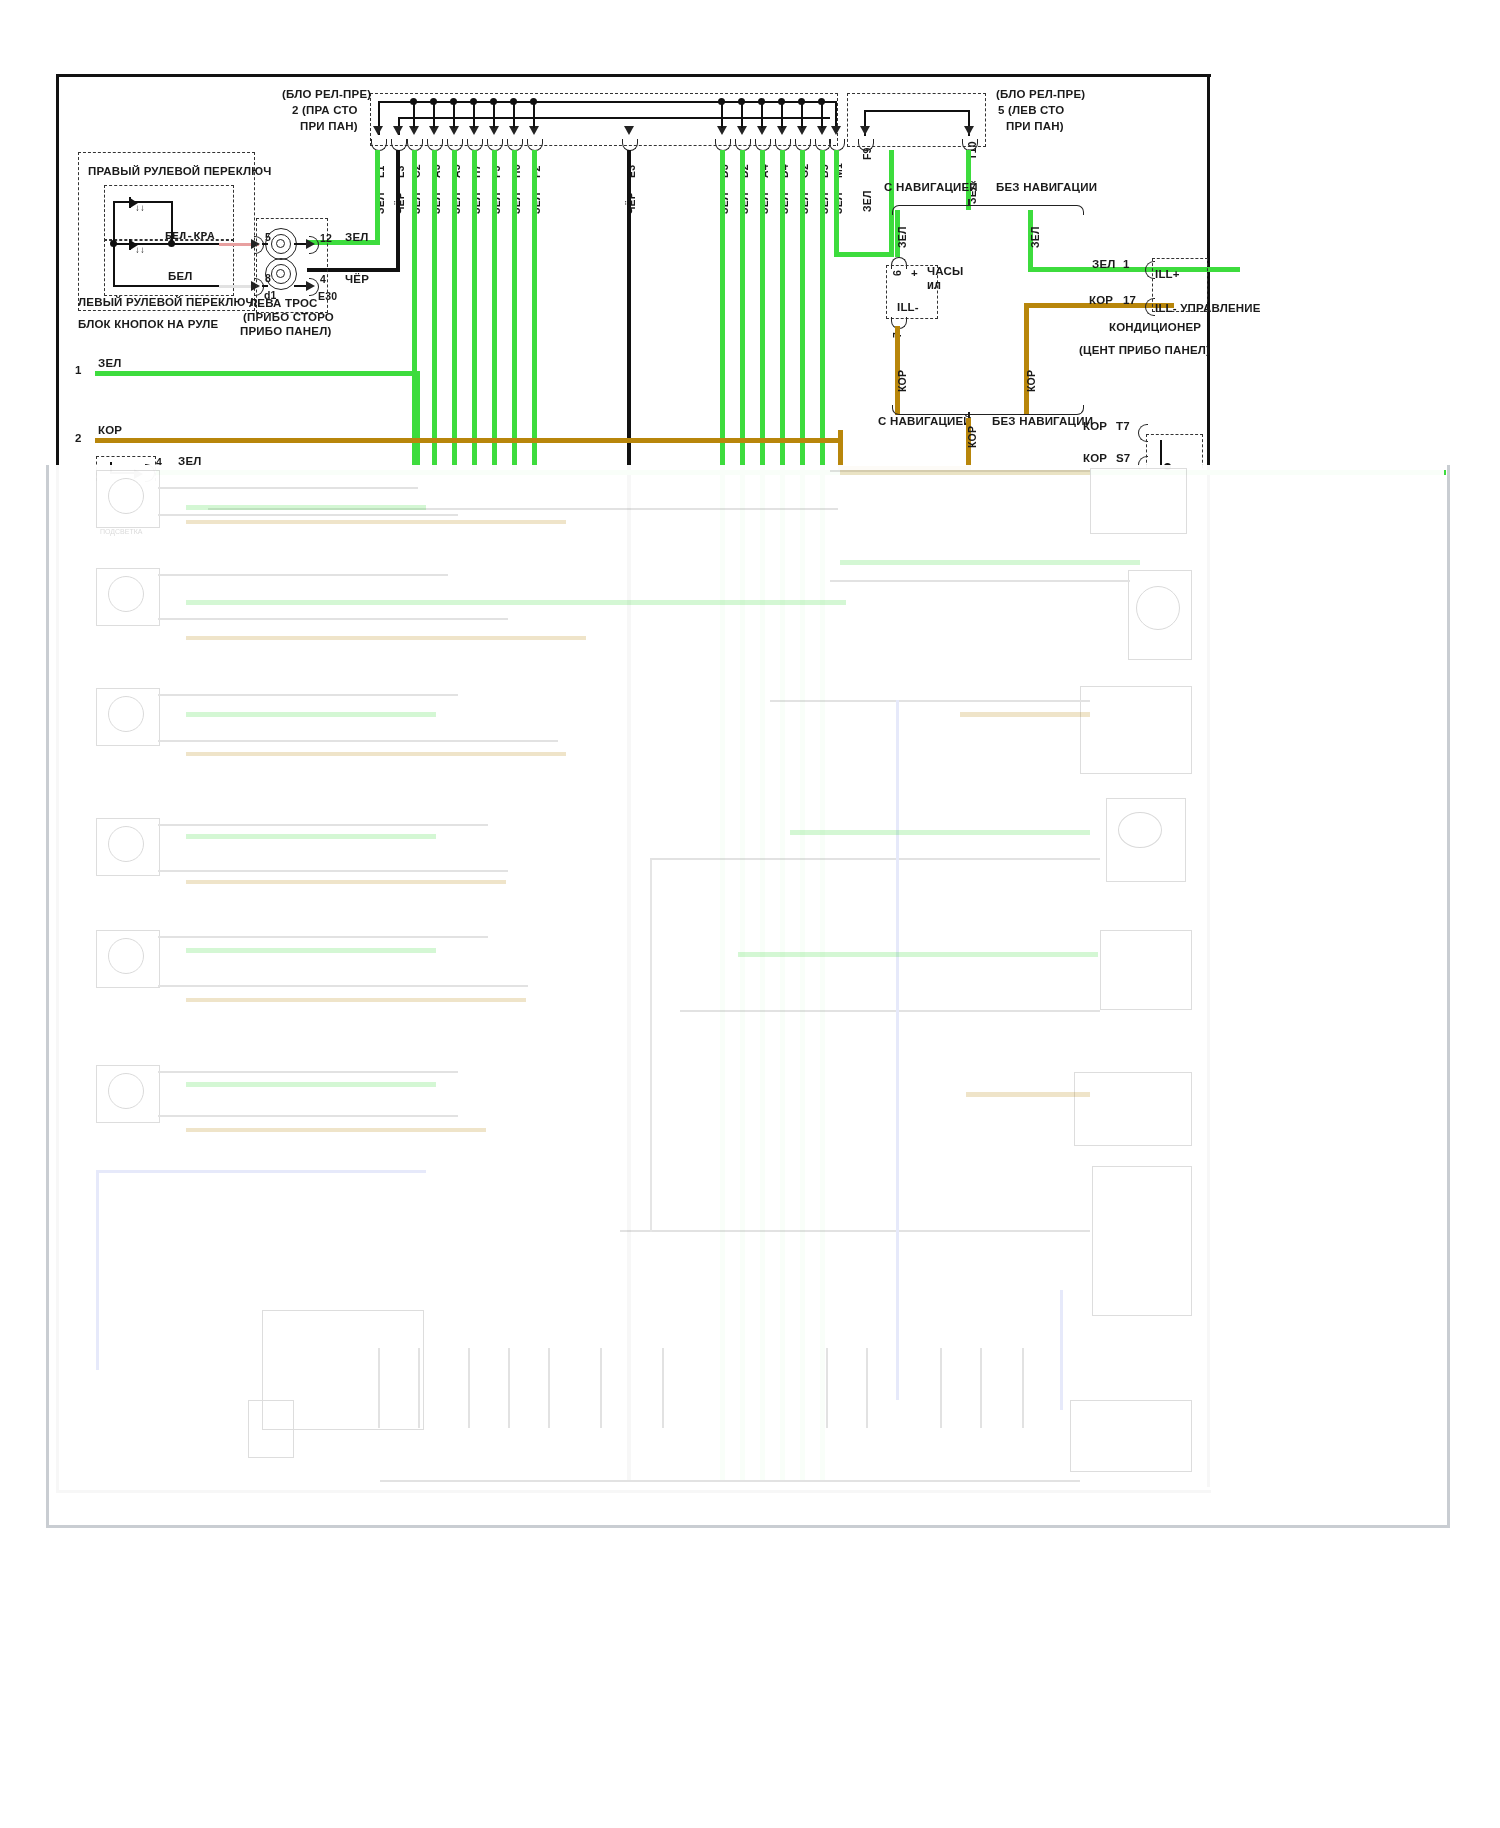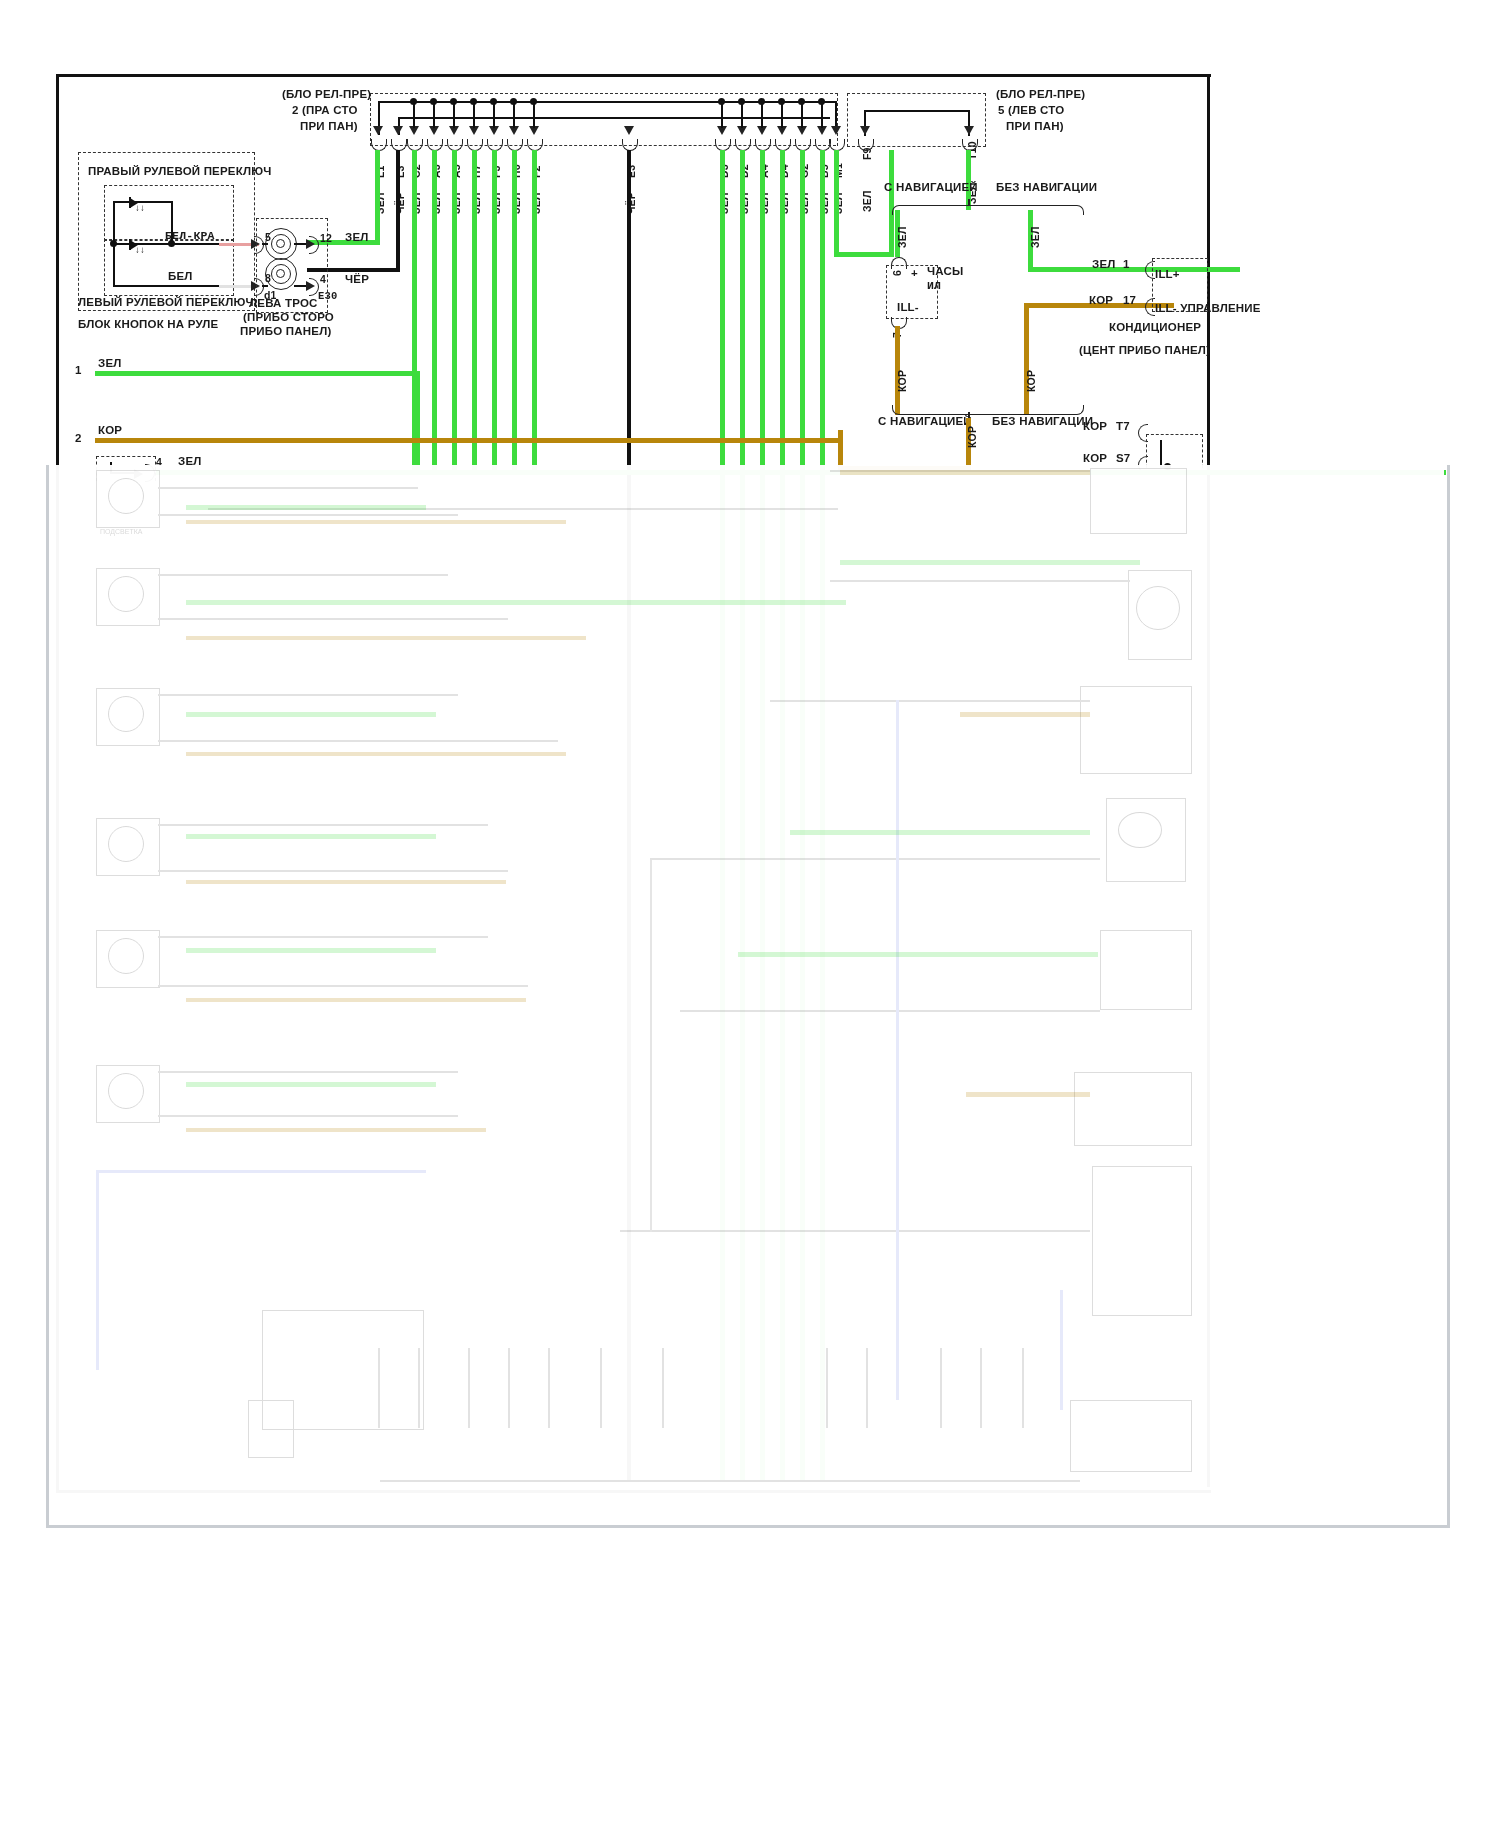--- a/index.html
+++ b/index.html
@@ -380,21 +380,21 @@
 
   <div class="coil" style="left:265px;top:258px;"></div>
   <div class="coil2" style="left:271px;top:264px;"></div>
   <div class="coil3" style="left:276px;top:269px;"></div>
   <div class="w" style="left:262px;top:285px;width:6px;height:2px;"></div>
   <div class="w" style="left:294px;top:285px;width:18px;height:2px;"></div>
   <div class="arrrt" style="left:306px;top:281px;"></div>
   <div class="arc" style="left:309px;top:278px;"></div>
   <div class="txt t10" style="left:320px;top:273px;">4</div>
   <div class="txt t11" style="left:345px;top:273px;">ЧЁР</div>
-  <div class="txt t10" style="left:318px;top:290px;font-family:Liberation Mono, monospace;">E30</div>
+  <div class="txt t10" style="left:318px;top:290px;">E30</div>
 
   <div class="txt t11" style="left:75px;top:364px;">1</div>
   <div class="txt t11" style="left:98px;top:357px;">ЗЕЛ</div>
   <div class="w wg" style="left:95px;top:371px;width:325px;height:5px;"></div>
   <div class="w wg" style="left:415px;top:371px;width:5px;height:100px;"></div>
 
   <div class="txt t11" style="left:75px;top:432px;">2</div>
   <div class="txt t11" style="left:98px;top:424px;">КОР</div>
   <div class="w wk" style="left:95px;top:438px;width:748px;height:5px;"></div>
 

